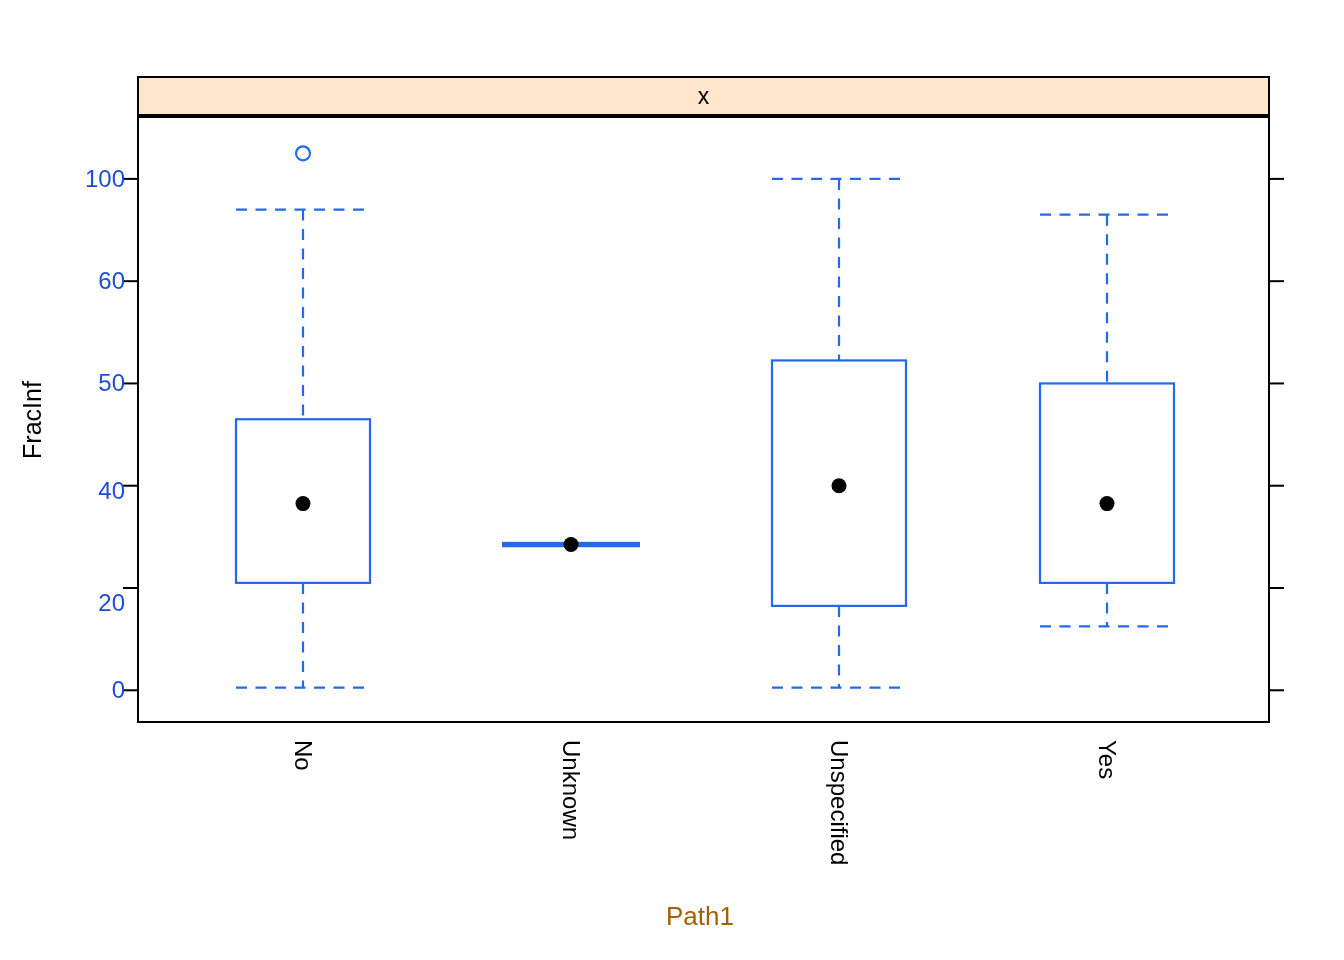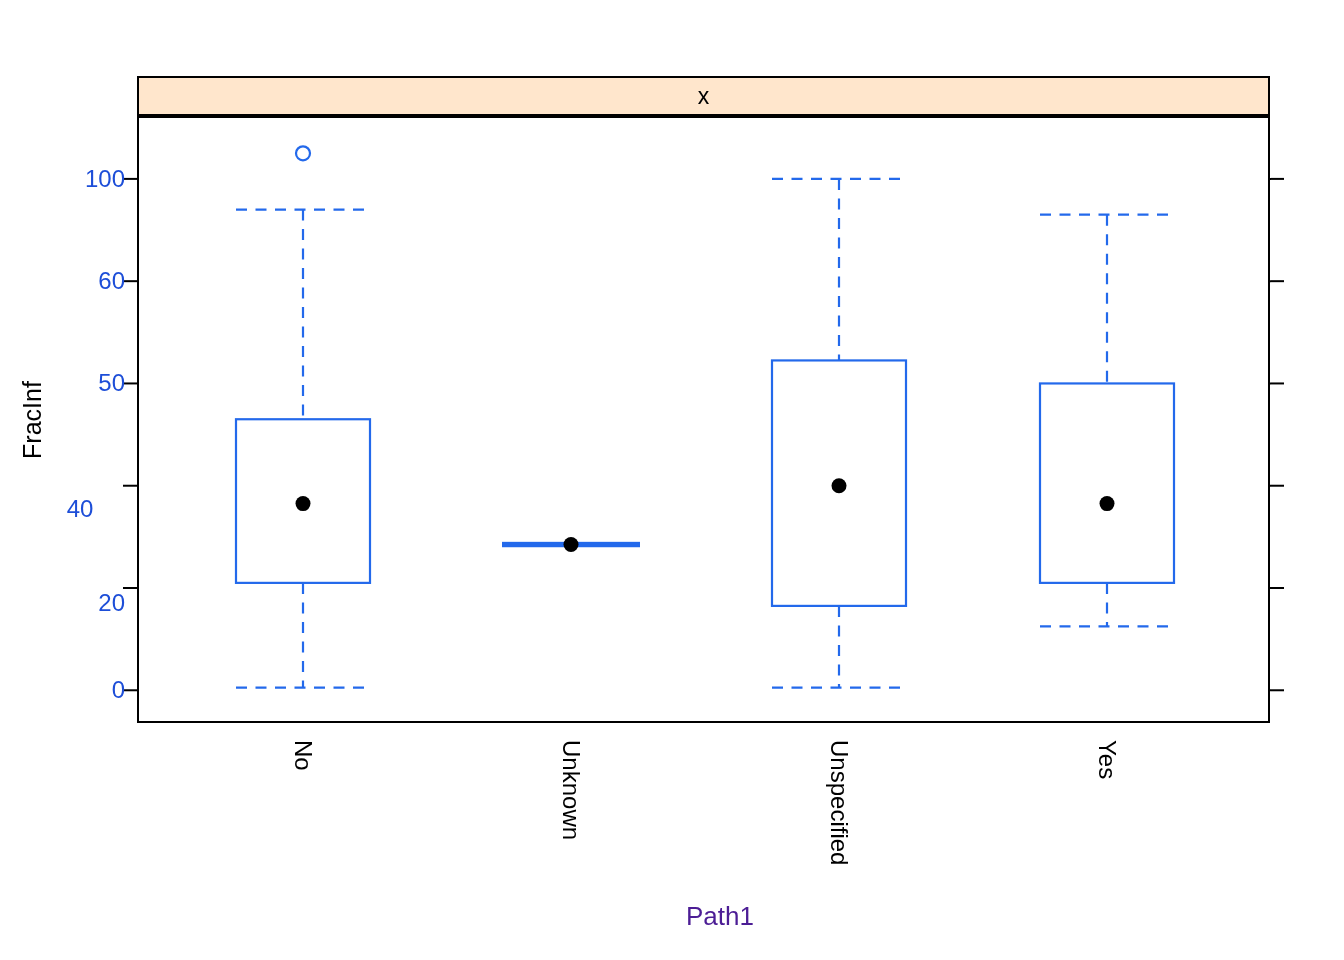--- a/index.html
+++ b/index.html
@@ -71,25 +71,25 @@
     position: absolute;
     left: 32px;
     top: 420px;
     transform: translate(-50%, -50%) rotate(-90deg);
     font-size: 25px;
     color: #000000;
     white-space: nowrap;
   }
   .axis-title-x {
     position: absolute;
-    left: 720px;
+    left: 700px;
     top: 916px;
     transform: translate(-50%, -50%);
     font-size: 26px;
-    color: #4c1d95;
+    color: #a16207;
     white-space: nowrap;
   }
 </style>
 </head>
 <body>
 
 <div class="fig">
 
   <div class="strip">
     <span class="strip-label">x</span>
@@ -128,21 +128,21 @@
       <line x1="1107" y1="214.69502948609937" x2="1107" y2="383.44818871103615" stroke="#2369eb" stroke-width="2.2" stroke-dasharray="11,8.5"></line>
       <line x1="1107" y1="582.8837405223252" x2="1107" y2="626.3504633529908" stroke="#2369eb" stroke-width="2.2" stroke-dasharray="11,8.5"></line>
       <line x1="1040" y1="214.69502948609937" x2="1174" y2="214.69502948609937" stroke="#2369eb" stroke-width="2.2" stroke-dasharray="11,8.5"></line>
       <line x1="1040" y1="626.3504633529908" x2="1174" y2="626.3504633529908" stroke="#2369eb" stroke-width="2.2" stroke-dasharray="11,8.5"></line>
       <rect x="1040" y="383.44818871103615" width="134" height="199.43555181128903" fill="#ffffff" stroke="#2369eb" stroke-width="2.2"></rect>
       <circle cx="1107" cy="503.62089300758214" r="7.5" fill="#000000"></circle>
     </svg>
 
   <div class="ytick-label" id="yt0" style="top: 675.272px;">0</div>
   <div class="ytick-label" id="yt1" style="top: 572.997px; margin-top: 15px;">20</div>
-  <div class="ytick-label" id="yt2" style="top: 494px; text-align: center;">40</div>
+  <div class="ytick-label" id="yt2" style="top: 476px;">40</div>
   <div class="ytick-label" id="yt3" style="top: 368.448px;">50</div>
   <div class="ytick-label" id="yt4" style="top: 266.174px;">60</div>
   <div class="ytick-label" id="yt5" style="top: 163.899px;">100</div>
 
   <div class="xcat-label" id="xc0" style="left: 303px;">No</div>
   <div class="xcat-label" id="xc1" style="left: 571px;">Unknown</div>
   <div class="xcat-label" id="xc2" style="left: 839px;">Unspecified</div>
   <div class="xcat-label" id="xc3" style="left: 1107px;">Yes</div>
 
   <div class="axis-title-y">FracInf</div>

